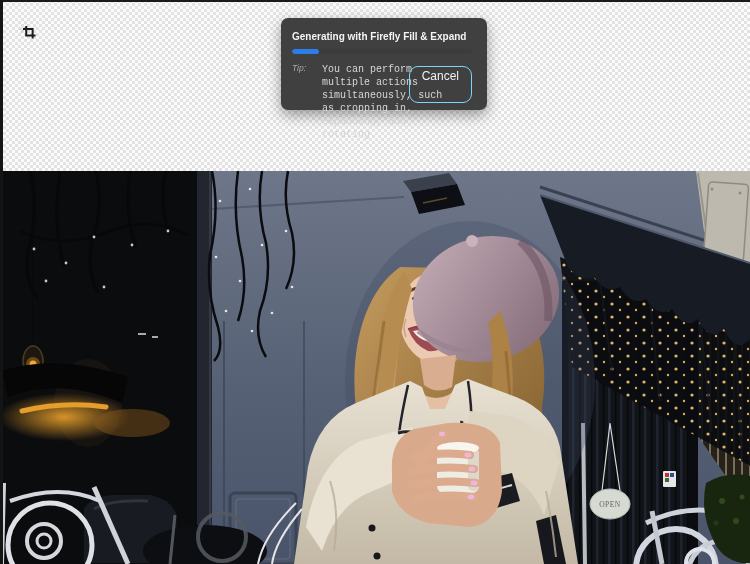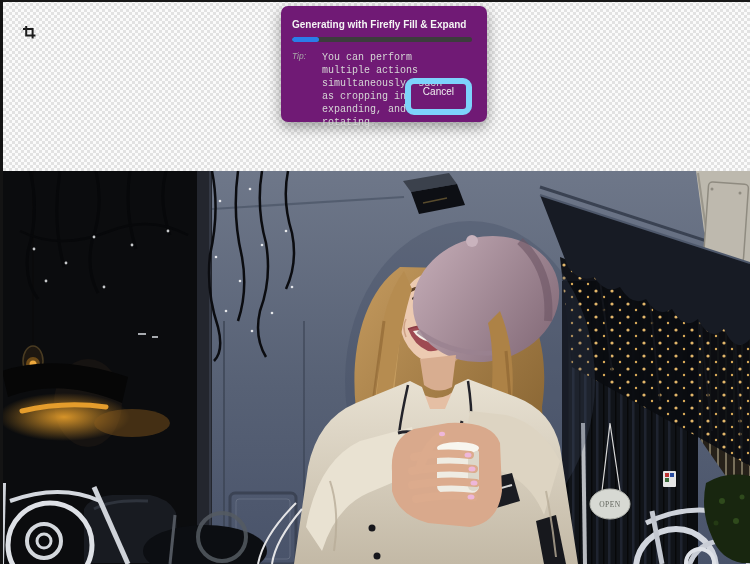--- a/index.html
+++ b/index.html
@@ -16,35 +16,35 @@
     background-position:0 0,3px 3px;
   }
   .edge-top{position:absolute;left:0;top:0;width:750px;height:2px;background:#191919;}
   .edge-left{position:absolute;left:0;top:0;width:3px;height:564px;background:#141414;}
   
   .photo{position:absolute;left:0;top:171px;width:750px;height:393px;}
   
   .crop-cursor{position:absolute;left:19px;top:21px;width:18px;height:18px;}
   
   .dialog{
-    position:absolute;left:281px;top:6px;width:206px;height:116px;
-    background:#701a75;border-radius:7px;
+    position:absolute;left:281px;top:18px;width:206px;height:92px;
+    background:#404040;border-radius:7px;
     box-shadow:0 5px 14px rgba(0,0,0,.38);
     color:#eee;z-index:20;
   }
   .dialog-title{position:absolute;left:11px;top:13px;font-size:10px;font-weight:bold;color:#f4f4f4;white-space:nowrap;}
   .progress-track{position:absolute;left:11px;top:31px;width:180px;height:5px;border-radius:3px;background:#3c3c3c;overflow:hidden;}
   .progress-fill{height:100%;border-radius:3px;background:#2b7de9;width:15%;}
   .tip-row{position:absolute;left:11px;top:45px;width:158px;display:flex;gap:16px;}
   .tip-label{font-size:8.5px;font-style:italic;color:#a9a9a9;flex:none;}
   .tip-text{font-size:10px;color:#d6d6d6;line-height:1.3;width:128px;font-family:Liberation Mono, monospace;}
   .cancel-btn{
     position:absolute;right:15px;bottom:7px;background:transparent;
-    border:6px solid #7dd3fc;border-radius:9px;color:#f0f0f0;
-    font-size:10px;line-height:1;padding:3px 12px 12px;cursor:pointer;
+    border:1px solid #7dd3fc;border-radius:9px;color:#f0f0f0;
+    font-size:12px;line-height:1;padding:3px 12px 20px;cursor:pointer;
     font-family:"Liberation Sans",sans-serif;
   }
 </style>
 </head>
 <body>
 
 <div class="screen">
 
   <div class="checker"></div>
   <div class="edge-top"></div>

